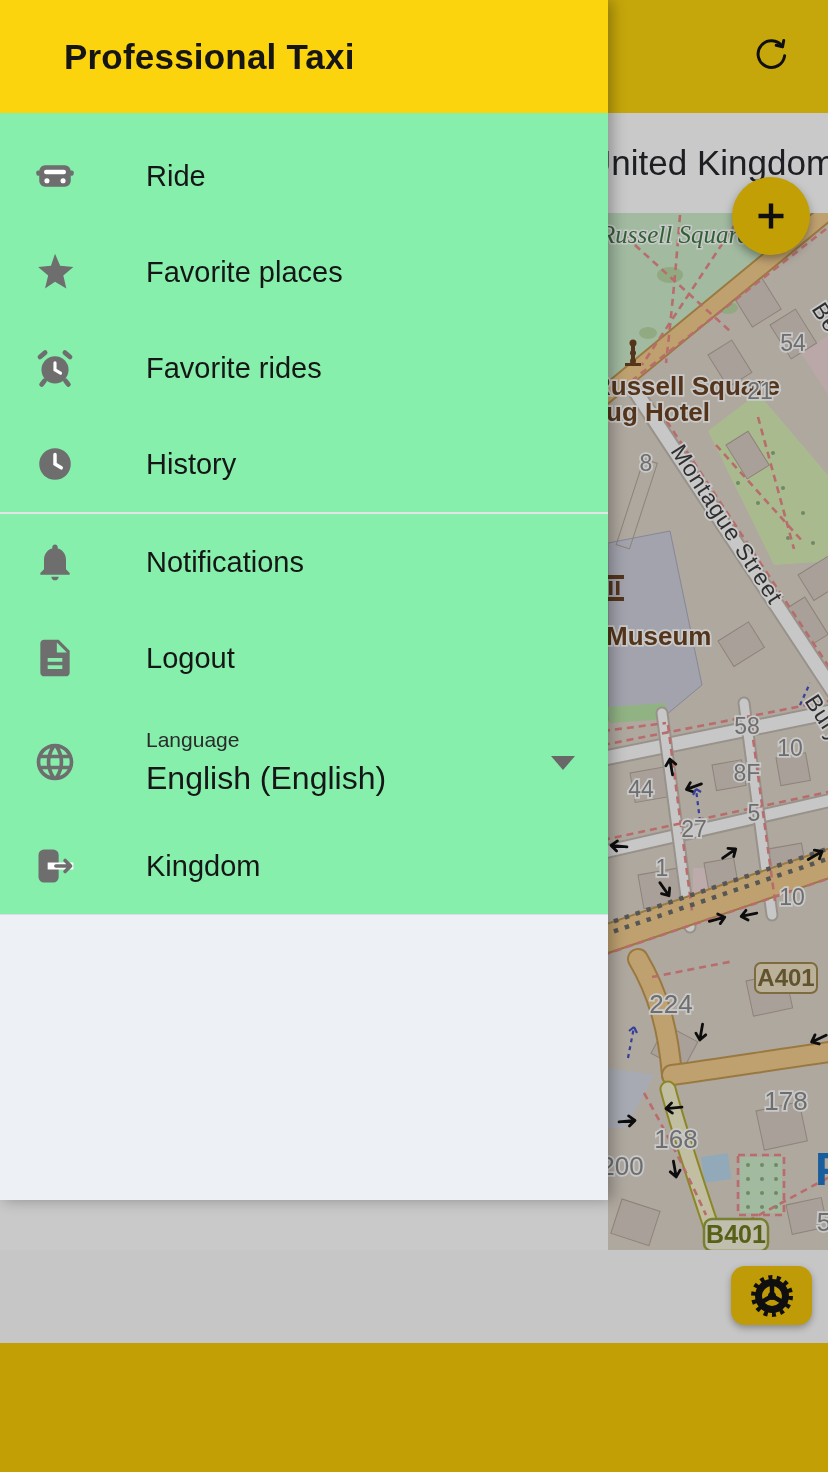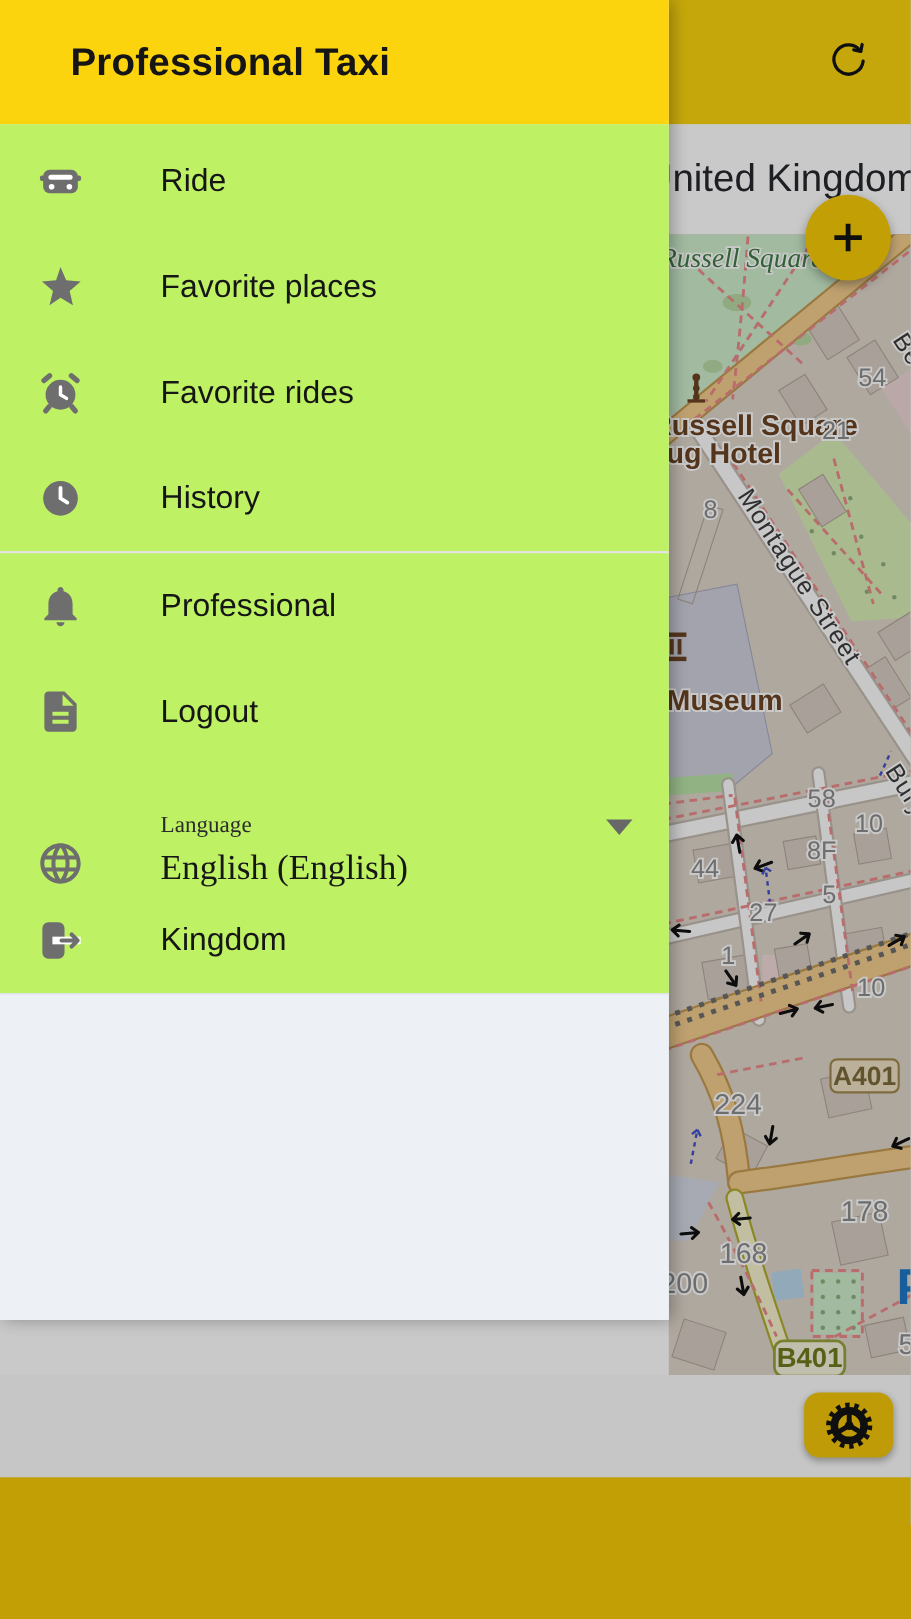--- a/index.html
+++ b/index.html
@@ -21,26 +21,26 @@
   .bottom-bar{position:absolute;left:0;top:1343px;width:828px;height:129px;background:#f6ca06;}
 
   
   .scrim{position:absolute;left:0;top:0;width:828px;height:1472px;background:rgba(0,0,0,0.21);z-index:50;}
 
   
   .drawer{position:absolute;left:0;top:0;width:608px;height:1200px;z-index:100;
           background:#edf1f6;box-shadow:4px 0 14px rgba(0,0,0,.30);display:flex;flex-direction:column;}
   .drawer-header{height:113px;background:#fcd40e;flex:0 0 auto;display:flex;align-items:center;}
   .drawer-title{margin-left:64px;font-size:35px;font-weight:700;color:#151515;letter-spacing:.2px;}
-  .menu{background:#bef264;padding-top:4px;flex:0 0 auto;}
+  .menu{background:#86efac;padding-top:15px;flex:0 0 auto;}
   .mi{height:96px;display:flex;align-items:center;cursor:pointer;position:relative;}
   .mi .ico{width:44px;height:44px;margin-left:33px;flex:0 0 auto;}
   .mi .lbl{margin-left:69px;font-size:29px;color:#161616;}
   .divider{height:0;border-top:2px solid #e4e4e4;}
-  .mi-lang{height:112px;display:flex;align-items:flex-end;cursor:pointer;position:relative;font-family:Liberation Serif, serif;}
+  .mi-lang{height:112px;display:flex;align-items:center;cursor:pointer;position:relative;}
   .mi-lang .ico{width:44px;height:44px;margin-left:33px;flex:0 0 auto;}
   .lang-col{margin-left:69px;display:flex;flex-direction:column;}
   .lang-label{font-size:21px;color:#2b2b2b;margin-bottom:8px;}
   .lang-value{font-size:32px;color:#161616;}
   .caret{position:absolute;right:33px;top:50%;margin-top:-6px;width:0;height:0;
          border-left:12px solid transparent;border-right:12px solid transparent;border-top:14px solid #686868;}
   .drawer-footer{flex:1 1 auto;background:#edf1f6;border-top:1px solid #d9dee5;}
 
   .micon{fill:#6e6e6e;}
   svg{display:block;}
@@ -352,21 +352,21 @@
       </div>
 
 
 
       <div class="divider"></div>
 
       <div class="mi">
         <svg class="ico" viewBox="0 0 24 24">
           <path class="micon" d="M12 22c1.1 0 2-.9 2-2h-4c0 1.1.9 2 2 2zm6-6v-5c0-3.07-1.63-5.64-4.5-6.32V4c0-.83-.67-1.5-1.5-1.5s-1.5.67-1.5 1.5v.68C7.64 5.36 6 7.92 6 11v5l-2 2v1h16v-1l-2-2z"></path>
         </svg>
-        <span class="lbl">Professional</span>
+        <span class="lbl">Notifications</span>
       </div>
 
       <div class="mi">
         <svg class="ico" viewBox="0 0 24 24">
           <path class="micon" fill-rule="evenodd" d="M14 2H6c-1.1 0-2 .9-2 2v16c0 1.1.9 2 2 2h12c1.1 0 2-.9 2-2V8l-6-6zm2 16H8v-2h8v2zm0-4H8v-2h8v2zm-3-5V3.5L18.5 9H13z"></path>
         </svg>
         <span class="lbl">Logout</span>
       </div>
 
       <div class="mi-lang">

